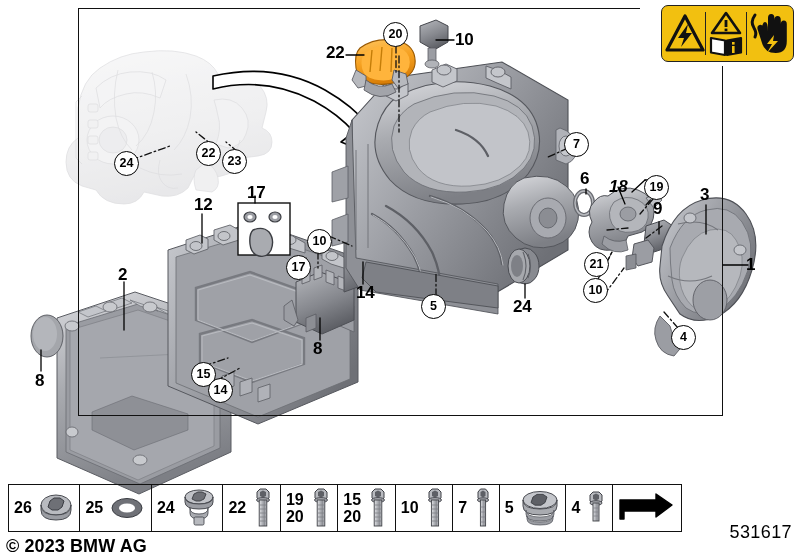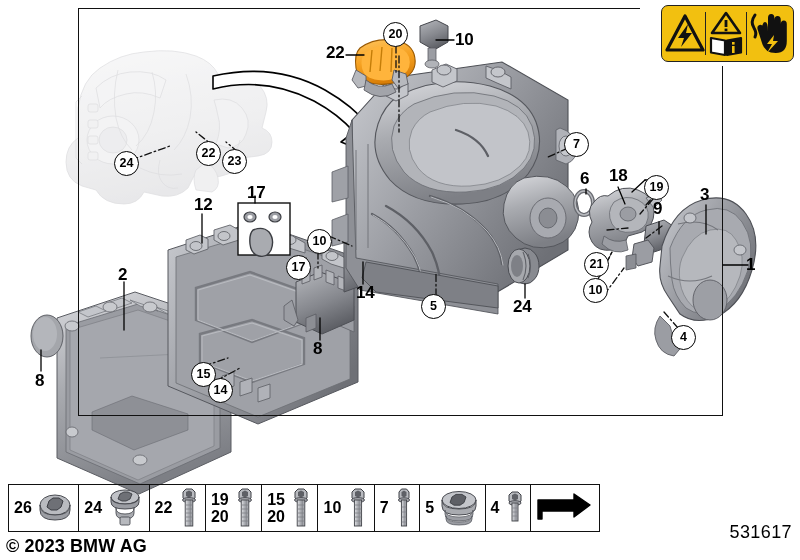--- a/index.html
+++ b/index.html
@@ -49,21 +49,21 @@
   .num{
     position:absolute;font-size:17px;font-weight:bold;line-height:1;z-index:30;
     color:#000;letter-spacing:-0.3px;
   }
 
   
   .art{position:absolute;left:0;top:0;width:800px;height:560px;pointer-events:none;}
 
   
   .legend{
-    position:absolute;left:8px;top:484px;width:592px;height:48px;
+    position:absolute;left:8px;top:484px;width:674px;height:48px;
     border:1.6px solid #111;box-sizing:border-box;display:flex;
   }
   .lcell{
     flex:1 1 auto;border-right:1.5px solid #111;box-sizing:border-box;
     display:flex;align-items:center;position:relative;
   }
   .lcell:last-child{border-right:none;}
   .lnum{font-size:16px;font-weight:bold;margin-left:5px;line-height:1.08;}
   .lnum .two{display:block;}
   .lart{flex:1 1 auto;display:flex;align-items:center;justify-content:center;height:100%;}
@@ -470,37 +470,46 @@
   <div class="num" style="left:118px;top:266px;">2</div>
   <div class="num" style="left:700px;top:186px;">3</div>
   <div class="num" style="left:580px;top:170px;">6</div>
   <div class="num" style="left:35px;top:372px;">8</div>
   <div class="num" style="left:653px;top:200px;">9</div>
   <div class="num" style="left:455px;top:31px;">10</div>
   <div class="num" style="left:194px;top:196px;text-align:right;">12</div>
   <div class="num" style="left:313px;top:340px;">8</div>
   <div class="num" style="left:356px;top:284px;">14</div>
   <div class="num" style="left:247px;top:184px;">17</div>
-  <div class="num" style="left:609px;top:167px;">18</div>
+  <div class="num" style="left:609px;top:178px;font-style:italic;">18</div>
   <div class="num" style="left:326px;top:44px;">22</div>
   <div class="num" style="left:513px;top:298px;">24</div>
 
   <div class="legend">
 
     <div class="lcell">
       <div class="lnum">26</div>
       <div class="lart">
         <svg width="36" height="30" viewBox="0 0 36 30">
           <ellipse cx="18" cy="12" rx="15" ry="10" fill="#b9bbc0" stroke="#4a4c52" stroke-width="1"></ellipse>
           <path d="M3 12 q0 10 15 10 q15 0 15 -10 l0 5 q0 10 -15 10 q-15 0 -15 -10 z" fill="#9b9da3" stroke="#4a4c52" stroke-width="1"></path>
           <path d="M12 8 l4 -3 l6 0 l4 3 l-2 6 l-4 3 l-6 0 l-4 -3 z" fill="#6e7076" stroke="#3a3c42" stroke-width="1"></path>
         </svg>
       </div>
     </div>
 
+    <div class="lcell">
+      <div class="lnum">25</div>
+      <div class="lart">
+        <svg width="36" height="26" viewBox="0 0 36 26">
+          <ellipse cx="18" cy="13" rx="15" ry="9.5" fill="#6f7177" stroke="#3a3c42" stroke-width="1"></ellipse>
+          <ellipse cx="18" cy="13" rx="8" ry="4.6" fill="#fff"></ellipse>
+        </svg>
+      </div>
+    </div>
 
     <div class="lcell">
       <div class="lnum">24</div>
       <div class="lart">
         <svg width="36" height="40" viewBox="0 0 36 40">
           <ellipse cx="18" cy="9" rx="14" ry="7" fill="#c0c2c7" stroke="#4a4c52" stroke-width="1"></ellipse>
           <path d="M4 9 q0 7 14 7 q14 0 14 -7 l0 5 q0 7 -14 7 q-14 0 -14 -7 z" fill="#9b9da3" stroke="#4a4c52" stroke-width="1"></path>
           <path d="M13 6 l4 -2 l4 0 l4 2 l-2 5 l-4 2 l-4 0 l-4 -2 z" fill="#6e7076" stroke="#3a3c42" stroke-width="0.9"></path>
           <path d="M9 20 q0 6 9 6 q9 0 9 -6 l0 5 q0 6 -9 6 q-9 0 -9 -6 z" fill="#a9abb0" stroke="#4a4c52" stroke-width="0.9"></path>
           <rect x="13" y="29" width="10" height="8" rx="1.5" fill="#b7b9be" stroke="#4a4c52" stroke-width="0.9"></rect>

